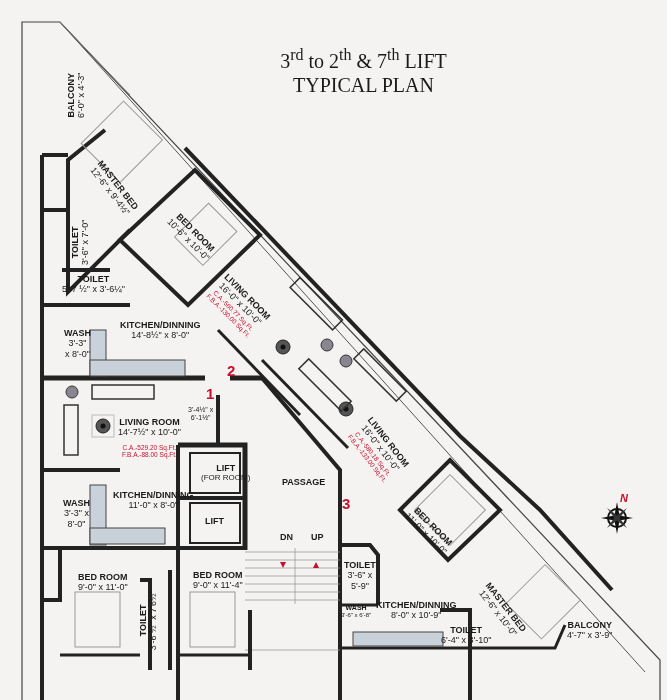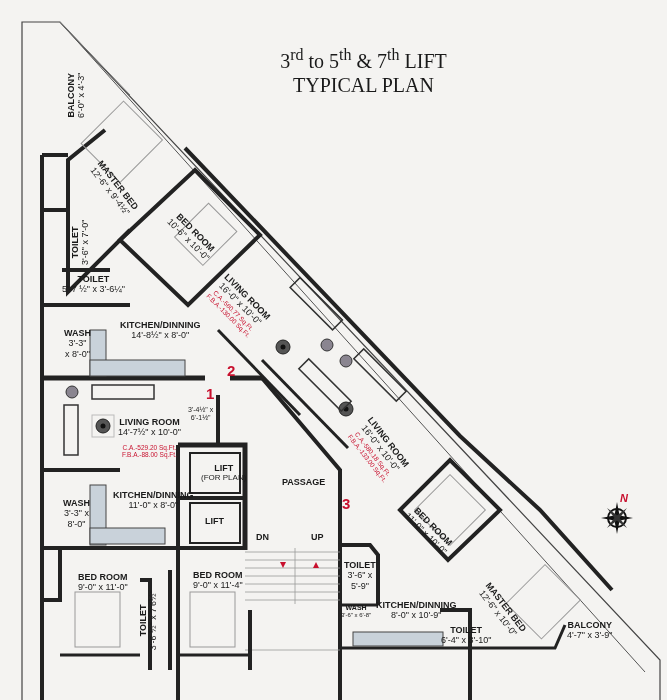--- a/index.html
+++ b/index.html
@@ -17,21 +17,21 @@
   .red { color:#c8102e; font-size:6.5px; font-weight:normal; display:block; }
   .rot { transform-origin:center center; }
   .num { position:absolute; color:#c8102e; font-weight:bold; font-size:15px;
          font-family:"Liberation Sans", sans-serif; }
   .compass-n { position:absolute; color:#c8102e; font-weight:bold; font-style:italic; font-size:11px; }
 </style>
 </head>
 <body>
 
 <div class="title t1">
-  <span>3</span><sup>rd</sup><span> to 5</span><sup>th</sup><span> &amp; 7</span><sup>th</sup><span> LIFT</span>
+  <span>3</span><sup>rd</sup><span> to 2</span><sup>th</sup><span> &amp; 7</span><sup>th</sup><span> LIFT</span>
 </div>
 <div class="title t2">TYPICAL PLAN</div>
 
 <svg width="667" height="700">
 
   <polyline points="22,700 22,22 60,22 660,660 660,700" fill="none" stroke="#444" stroke-width="1.2"></polyline>
   <line x1="60" y1="22" x2="645" y2="672" stroke="#555" stroke-width="1"></line>
 
   <polyline points="185,148 460,436 540,510 612,590" fill="none" stroke="#222" stroke-width="4"></polyline>
   <polyline points="60,22 130,95" fill="none" stroke="#777" stroke-width="1"></polyline>
@@ -189,27 +189,27 @@
   <span>BED ROOM</span><span class="dim">9'-0" x 11'-0"</span>
 </div>
 <div class="lbl rot" style="left:118px;top:610px;transform:rotate(-90deg);">
   <span>TOILET</span><span class="dim">3'-6 ½" x 7'6½"</span>
 </div>
 <div class="lbl" style="left:193px;top:570px;">
   <span>BED ROOM</span><span class="dim">9'-0" x 11'-4"</span>
 </div>
 
 <div class="lbl" style="left:201px;top:463px;">
-  <span>LIFT</span><span class="dim" style="font-size:8px;">(FOR PLAN)</span>
+  <span>LIFT</span><span class="dim" style="font-size:8px;">(FOR ROOM)</span>
 </div>
 <div class="lbl" style="left:205px;top:516px;">
   <span>LIFT</span>
 </div>
 <div class="lbl" style="left:282px;top:477px;">PASSAGE</div>
-<div class="lbl" style="left:256px;top:532px;">DN</div>
+<div class="lbl" style="left:280px;top:532px;">DN</div>
 <div class="lbl" style="left:311px;top:532px;">UP</div>
 
 <div class="num" style="left:342px;top:495px;">3</div>
 <div class="lbl rot" style="left:348px;top:432px;transform:rotate(52deg);">
   <span>LIVING ROOM</span><span class="dim">16'-0" x 10'-0"</span>
   <span class="red">C.A.-580.18 Sq.Ft.</span><span class="red">F.B.A.-133.00 Sq.Ft.</span>
 </div>
 <div class="lbl rot" style="left:402px;top:520px;transform:rotate(45deg);">
   <span>BED ROOM</span><span class="dim">11'-0" x 10'-0"</span>
 </div>

